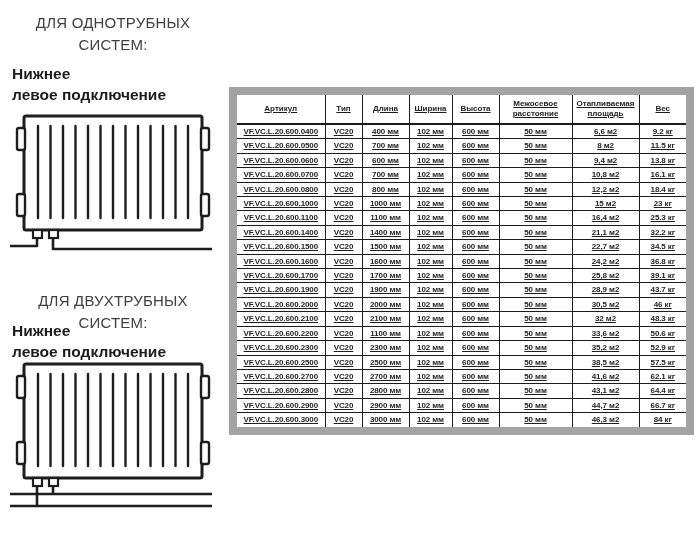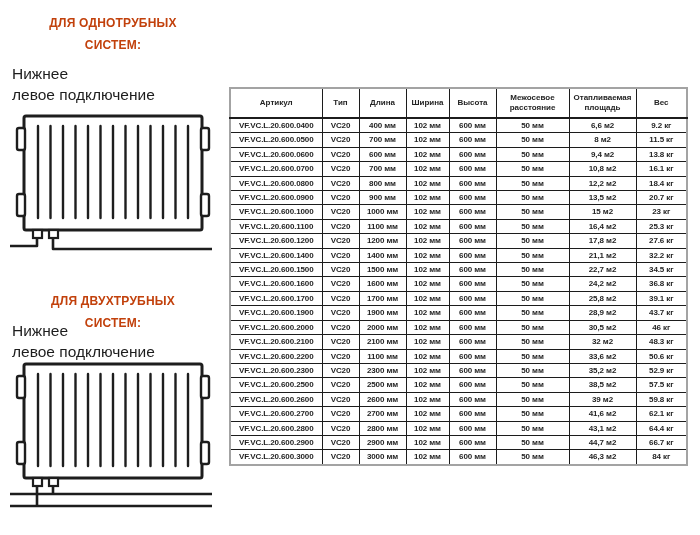--- a/index.html
+++ b/index.html
@@ -9,45 +9,46 @@
     font-family:"Liberation Sans", sans-serif;
     color:#1f1f1f;
     position:relative;
     overflow:hidden;
   }
 
   
   .section-heading {
     position:absolute; left:6px; width:214px;
     text-align:center;
-    font-weight:700; font-size:12px; line-height:22px;
-    letter-spacing:.2px; color:#c2410c;
+    font-weight:400; font-size:15px; line-height:22px;
+    letter-spacing:.2px; color:#404040;
   }
   #heading-single { top:12px; }
   #heading-two    { top:270px;margin-top:20px; }
 
   .section-sub {
     position:absolute; left:12px;
-    font-weight:400; font-size:15.5px; line-height:21px;
+    font-weight:700; font-size:15.5px; line-height:21px;
     color:#1d1d1d;
   }
   #sub-single { top:63px; }
   #sub-two    { top:320px; }
 
   .diagram { position:absolute; left:8px; }
   #diagram-single { top:110px; }
   #diagram-two    { top:358px; }
 
   
   .spec-table {
     position:absolute; left:229px; top:87px;
     width:457px;
     border-collapse:collapse; table-layout:fixed;
-    border:2px solid #a3a3a3;
+    border:8px solid #a3a3a3;
     background:#ffffff;
+    text-decoration:underline;
   }
   .spec-table th, .spec-table td {
     border:1px solid #1c1c1c;
     font-weight:700; text-align:center; vertical-align:middle;
     padding:0; color:#242424;
   }
   .spec-table th {
     font-size:8px; line-height:10px; height:28px;
     border-bottom:2px solid #1c1c1c;
     padding:0 2px;
@@ -215,60 +216,40 @@
         <td>VF.VC.L.20.600.0800</td>
         <td>VC20</td>
         <td>800 мм</td>
         <td>102 мм</td>
         <td>600 мм</td>
         <td>50 мм</td>
         <td>12,2 м2</td>
         <td>18.4 кг</td>
       </tr>
       <tr>
-        <td>VF.VC.L.20.600.0900</td>
-        <td>VC20</td>
-        <td>900 мм</td>
-        <td>102 мм</td>
-        <td>600 мм</td>
-        <td>50 мм</td>
-        <td>13,5 м2</td>
-        <td>20.7 кг</td>
-      </tr>
-      <tr>
         <td>VF.VC.L.20.600.1000</td>
         <td>VC20</td>
         <td>1000 мм</td>
         <td>102 мм</td>
         <td>600 мм</td>
         <td>50 мм</td>
         <td>15 м2</td>
         <td>23 кг</td>
       </tr>
       <tr>
         <td>VF.VC.L.20.600.1100</td>
         <td>VC20</td>
         <td>1100 мм</td>
         <td>102 мм</td>
         <td>600 мм</td>
         <td>50 мм</td>
         <td>16,4 м2</td>
         <td>25.3 кг</td>
       </tr>
       <tr>
-        <td>VF.VC.L.20.600.1200</td>
-        <td>VC20</td>
-        <td>1200 мм</td>
-        <td>102 мм</td>
-        <td>600 мм</td>
-        <td>50 мм</td>
-        <td>17,8 м2</td>
-        <td>27.6 кг</td>
-      </tr>
-      <tr>
         <td>VF.VC.L.20.600.1400</td>
         <td>VC20</td>
         <td>1400 мм</td>
         <td>102 мм</td>
         <td>600 мм</td>
         <td>50 мм</td>
         <td>21,1 м2</td>
         <td>32.2 кг</td>
       </tr>
       <tr>
@@ -355,30 +336,20 @@
         <td>VF.VC.L.20.600.2500</td>
         <td>VC20</td>
         <td>2500 мм</td>
         <td>102 мм</td>
         <td>600 мм</td>
         <td>50 мм</td>
         <td>38,5 м2</td>
         <td>57.5 кг</td>
       </tr>
       <tr>
-        <td>VF.VC.L.20.600.2600</td>
-        <td>VC20</td>
-        <td>2600 мм</td>
-        <td>102 мм</td>
-        <td>600 мм</td>
-        <td>50 мм</td>
-        <td>39 м2</td>
-        <td>59.8 кг</td>
-      </tr>
-      <tr>
         <td>VF.VC.L.20.600.2700</td>
         <td>VC20</td>
         <td>2700 мм</td>
         <td>102 мм</td>
         <td>600 мм</td>
         <td>50 мм</td>
         <td>41,6 м2</td>
         <td>62.1 кг</td>
       </tr>
       <tr>

